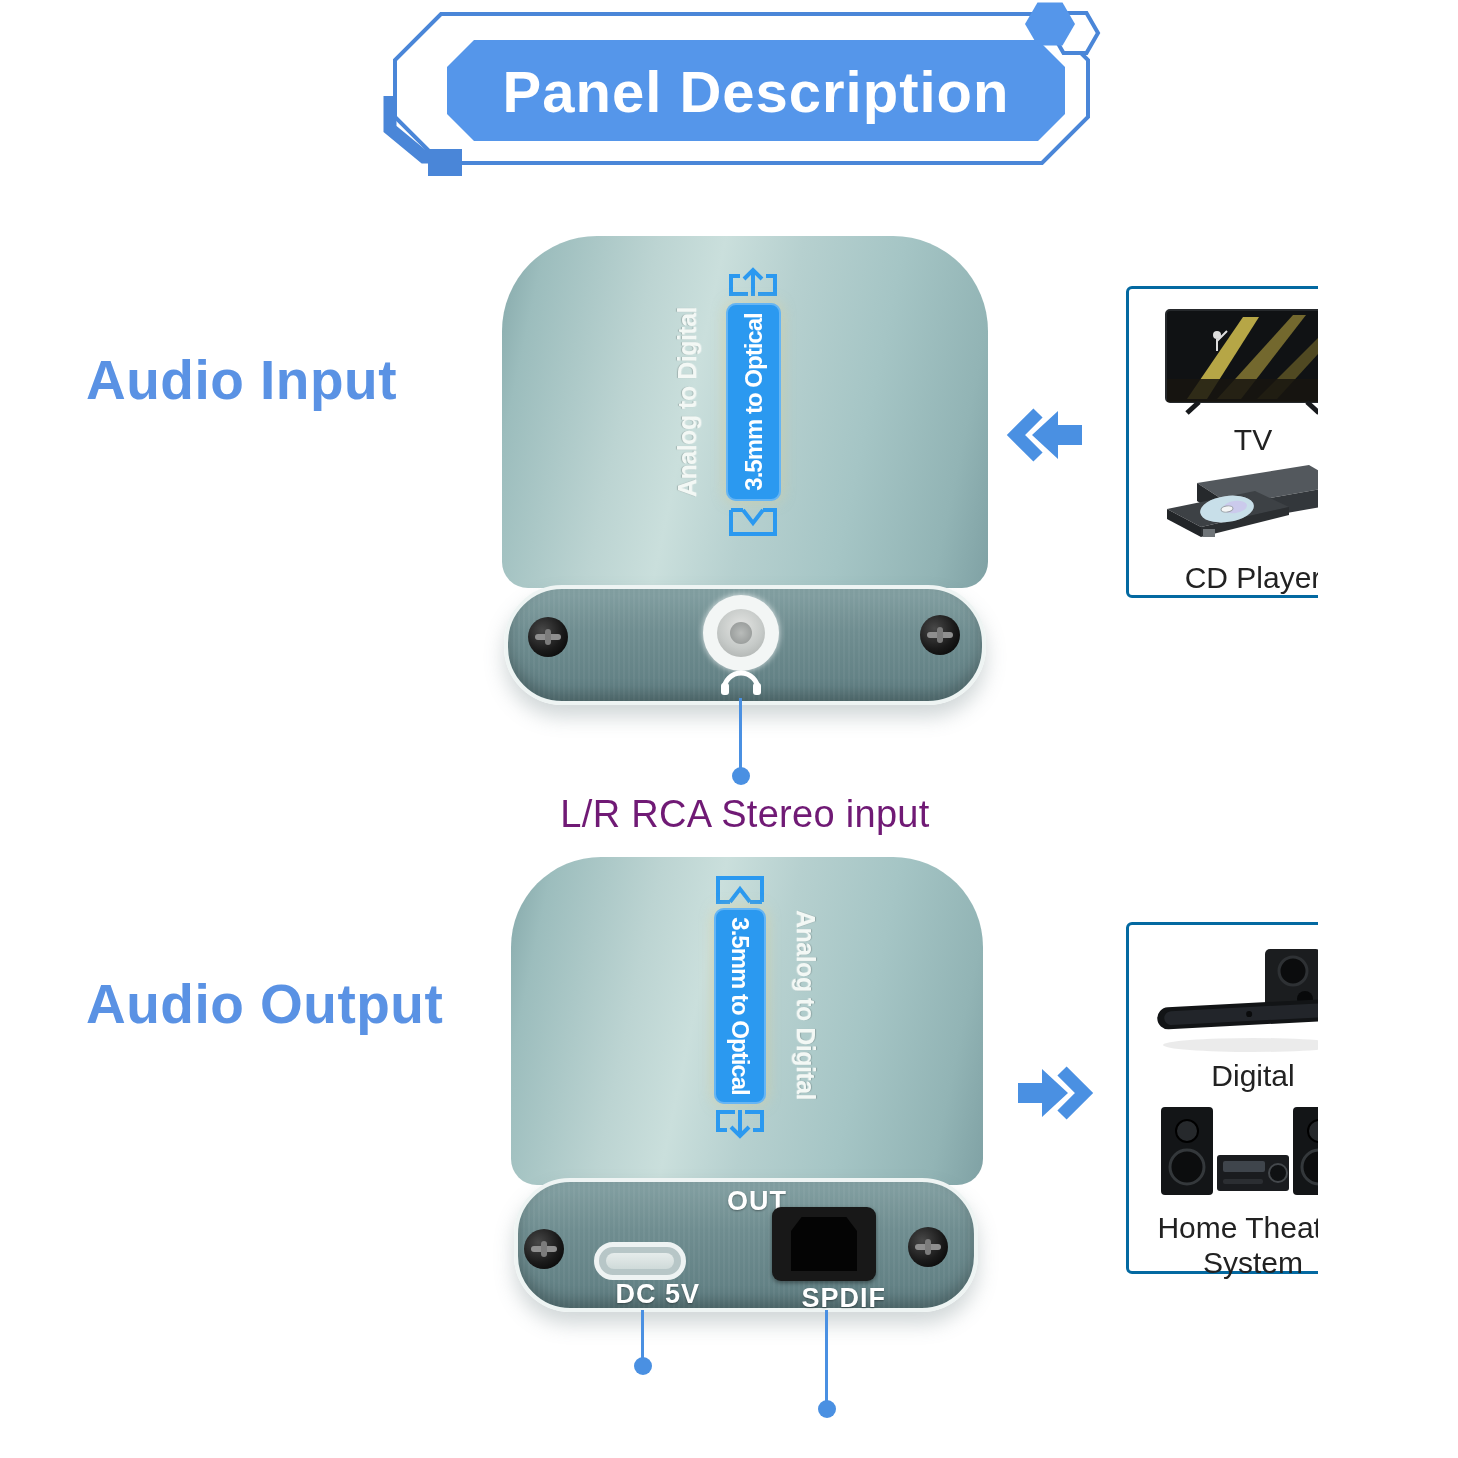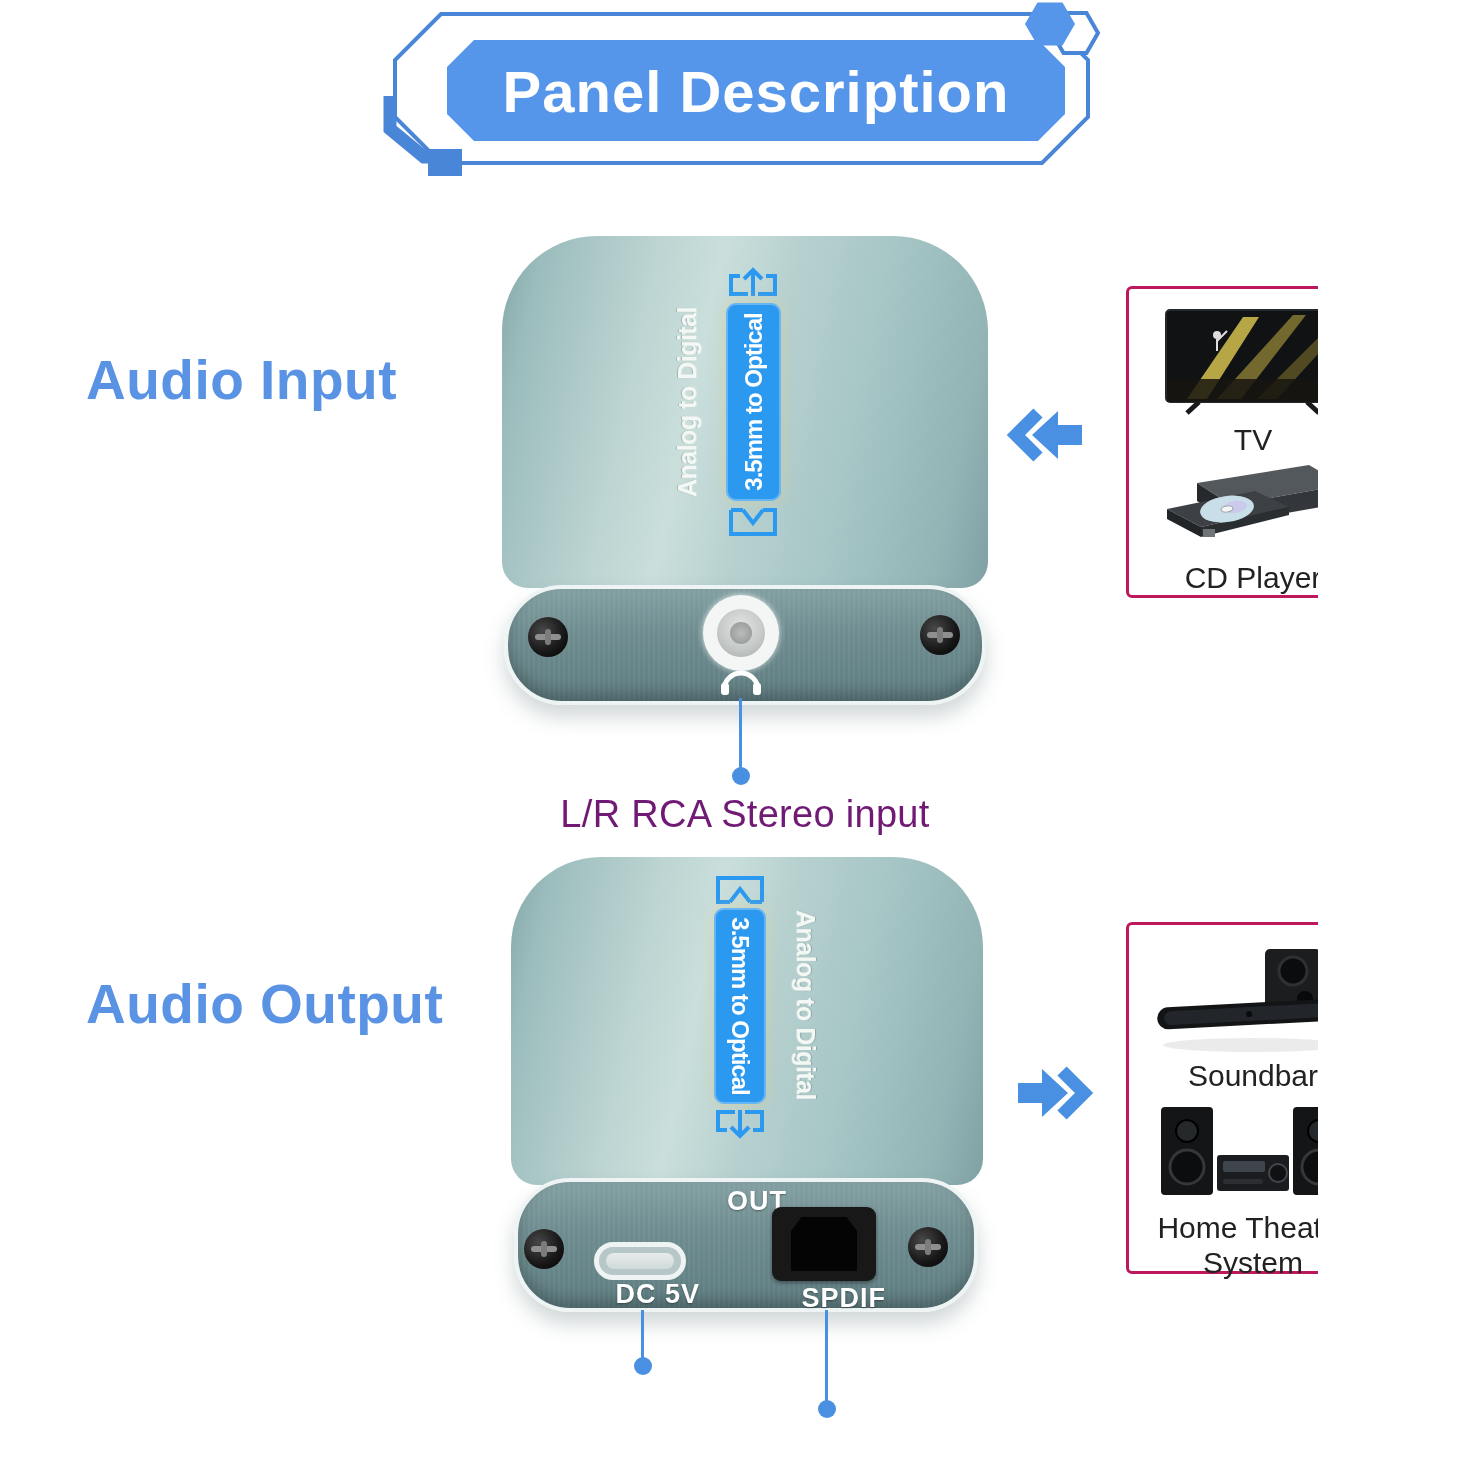--- a/index.html
+++ b/index.html
@@ -53,21 +53,21 @@
     clip-path:polygon(16% 0,84% 0,100% 26%,100% 100%,0 100%,0 26%);}
   .port-label{color:#fff;font-weight:700;font-size:27px;letter-spacing:1px;text-align:right;
     text-shadow:0 1px 2px rgba(0,0,0,.35);white-space:nowrap;}
 
   
   .callout-line{width:3px;background:#4a90e2;}
   .callout-dot{width:18px;height:18px;border-radius:50%;background:#4a90e2;}
   .callout-text{font-size:38px;color:#701a75;text-align:center;letter-spacing:.3px;white-space:nowrap;}
 
   
-  .icon-box{box-sizing:border-box;border:3px solid #be185d;border-radius:6px;background:#fff;}
+  .icon-box{box-sizing:border-box;border:3px solid #0369a1;border-radius:6px;background:#fff;}
   .box-label{font-size:30px;color:#222;text-align:center;line-height:1.15;}
 </style>
 </head>
 <body>
 
 <div id="page">
 
   <svg class="abs" style="left:378px;top:0;" width="740" height="180" viewBox="0 0 740 180">
     <path d="M63 14 H664 L710 60 V117 L664 163 H63 L17 117 V60 Z" fill="none" stroke="#4a86d8" stroke-width="4"></path>
     <path d="M12 96 V129 L46 157 H62" fill="none" stroke="#4a86d8" stroke-width="13"></path>
@@ -190,21 +190,21 @@
       <ellipse cx="98" cy="100" rx="90" ry="7" fill="#000" opacity=".08"></ellipse>
       <rect x="110" y="4" width="56" height="66" rx="5" fill="#1b1d1f"></rect>
       <circle cx="138" cy="26" r="14" fill="#0b0c0d" stroke="#2e3134" stroke-width="3"></circle>
       <circle cx="150" cy="54" r="8" fill="#08090a"></circle>
       <g transform="rotate(-3 95 66)">
         <rect x="2" y="58" width="184" height="22" rx="11" fill="#121416"></rect>
         <rect x="9" y="62" width="170" height="14" rx="7" fill="#22252a"></rect>
         <circle cx="94" cy="69" r="3" fill="#0a0b0c"></circle>
       </g>
     </svg>
-    <div class="abs box-label" style="left:24px;top:134px;width:200px;">Soundbar</div>
+    <div class="abs box-label" style="left:24px;top:134px;width:200px;">Digital</div>
     <svg class="abs" style="left:30px;top:176px;" width="188" height="100" viewBox="0 0 188 100">
       <rect x="2" y="6" width="52" height="88" rx="4" fill="#131517"></rect>
       <circle cx="28" cy="30" r="11" fill="#26292c" stroke="#000" stroke-width="2"></circle>
       <circle cx="28" cy="66" r="17" fill="#0c0d0e" stroke="#34383b" stroke-width="3"></circle>
       <rect x="134" y="6" width="52" height="88" rx="4" fill="#131517"></rect>
       <circle cx="160" cy="30" r="11" fill="#26292c" stroke="#000" stroke-width="2"></circle>
       <circle cx="160" cy="66" r="17" fill="#0c0d0e" stroke="#34383b" stroke-width="3"></circle>
       <rect x="58" y="54" width="72" height="36" rx="3" fill="#1a1c1f"></rect>
       <rect x="64" y="60" width="42" height="11" rx="2" fill="#3f454c"></rect>
       <circle cx="119" cy="72" r="9" fill="#0f1113" stroke="#44484c" stroke-width="2"></circle>

